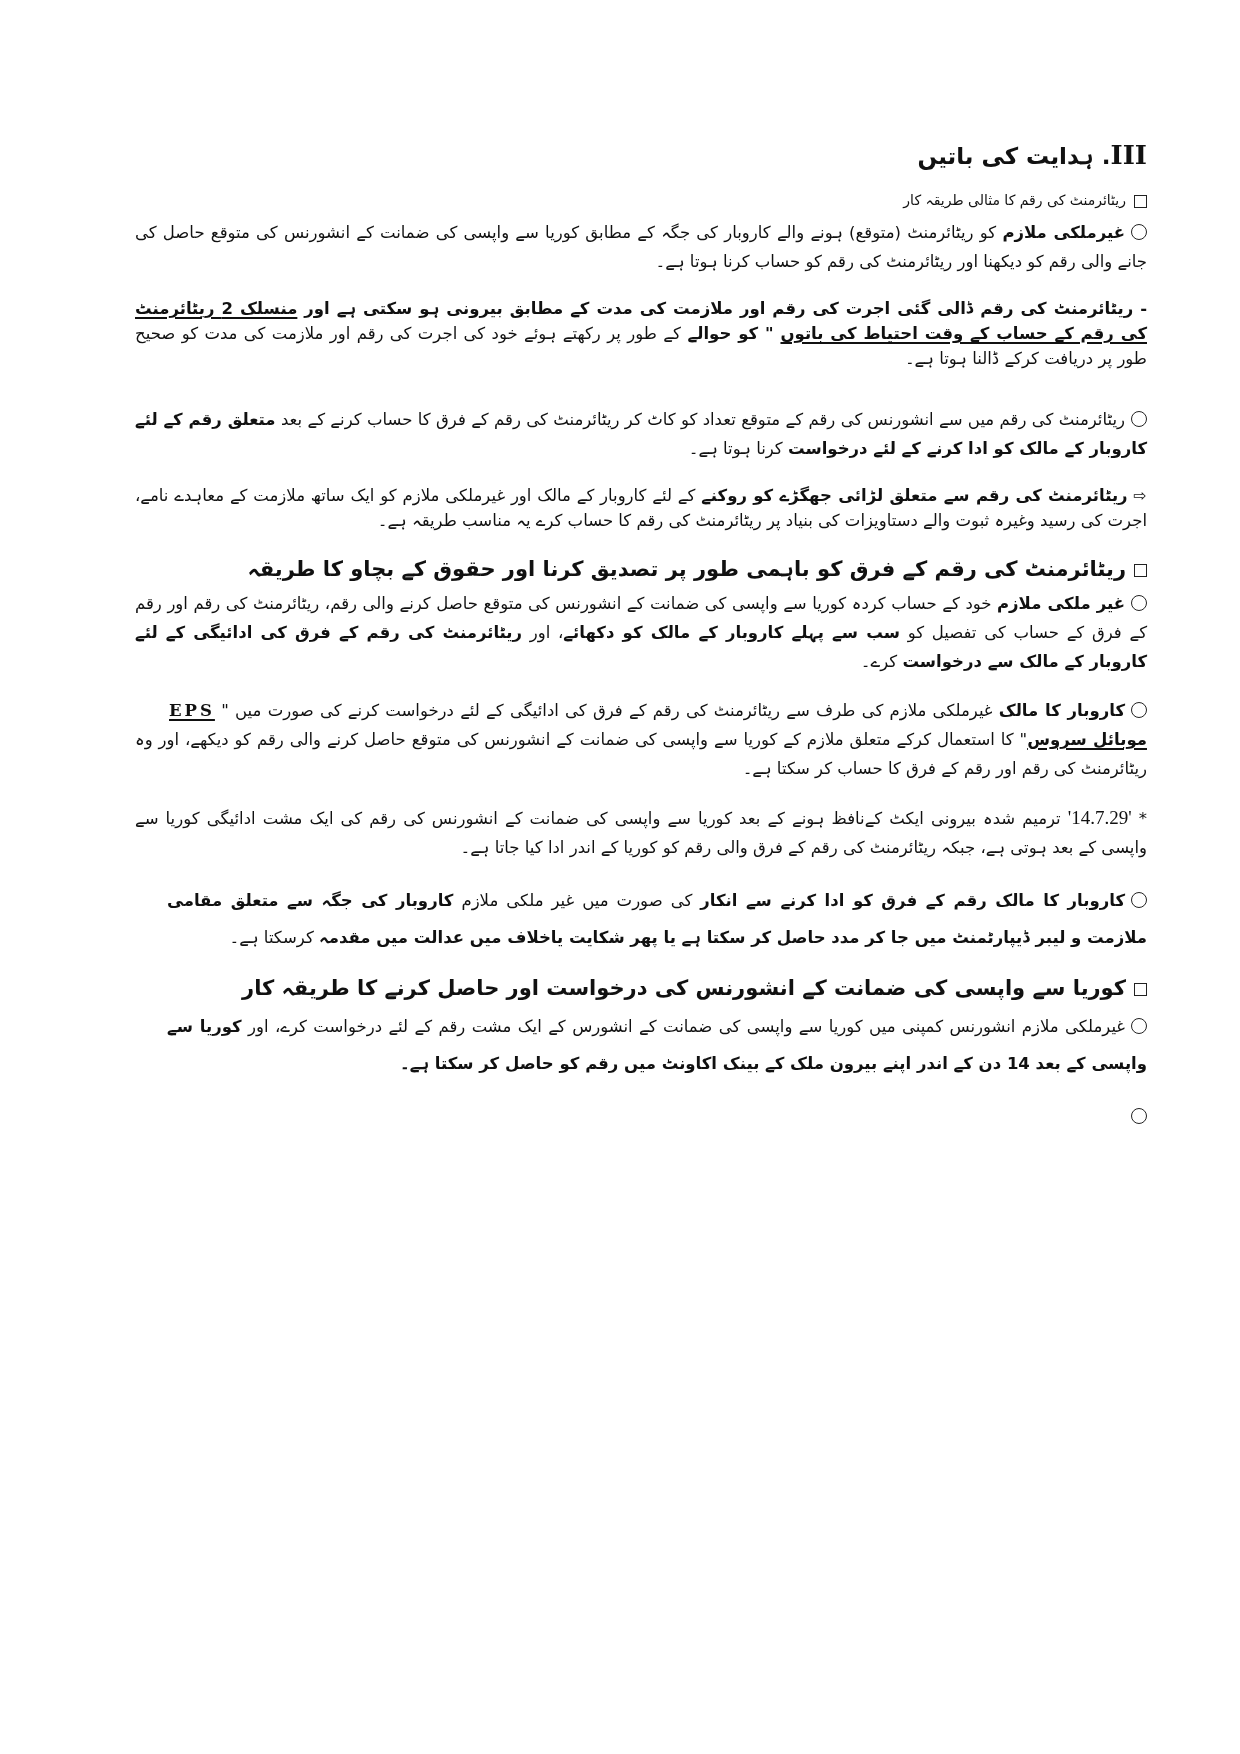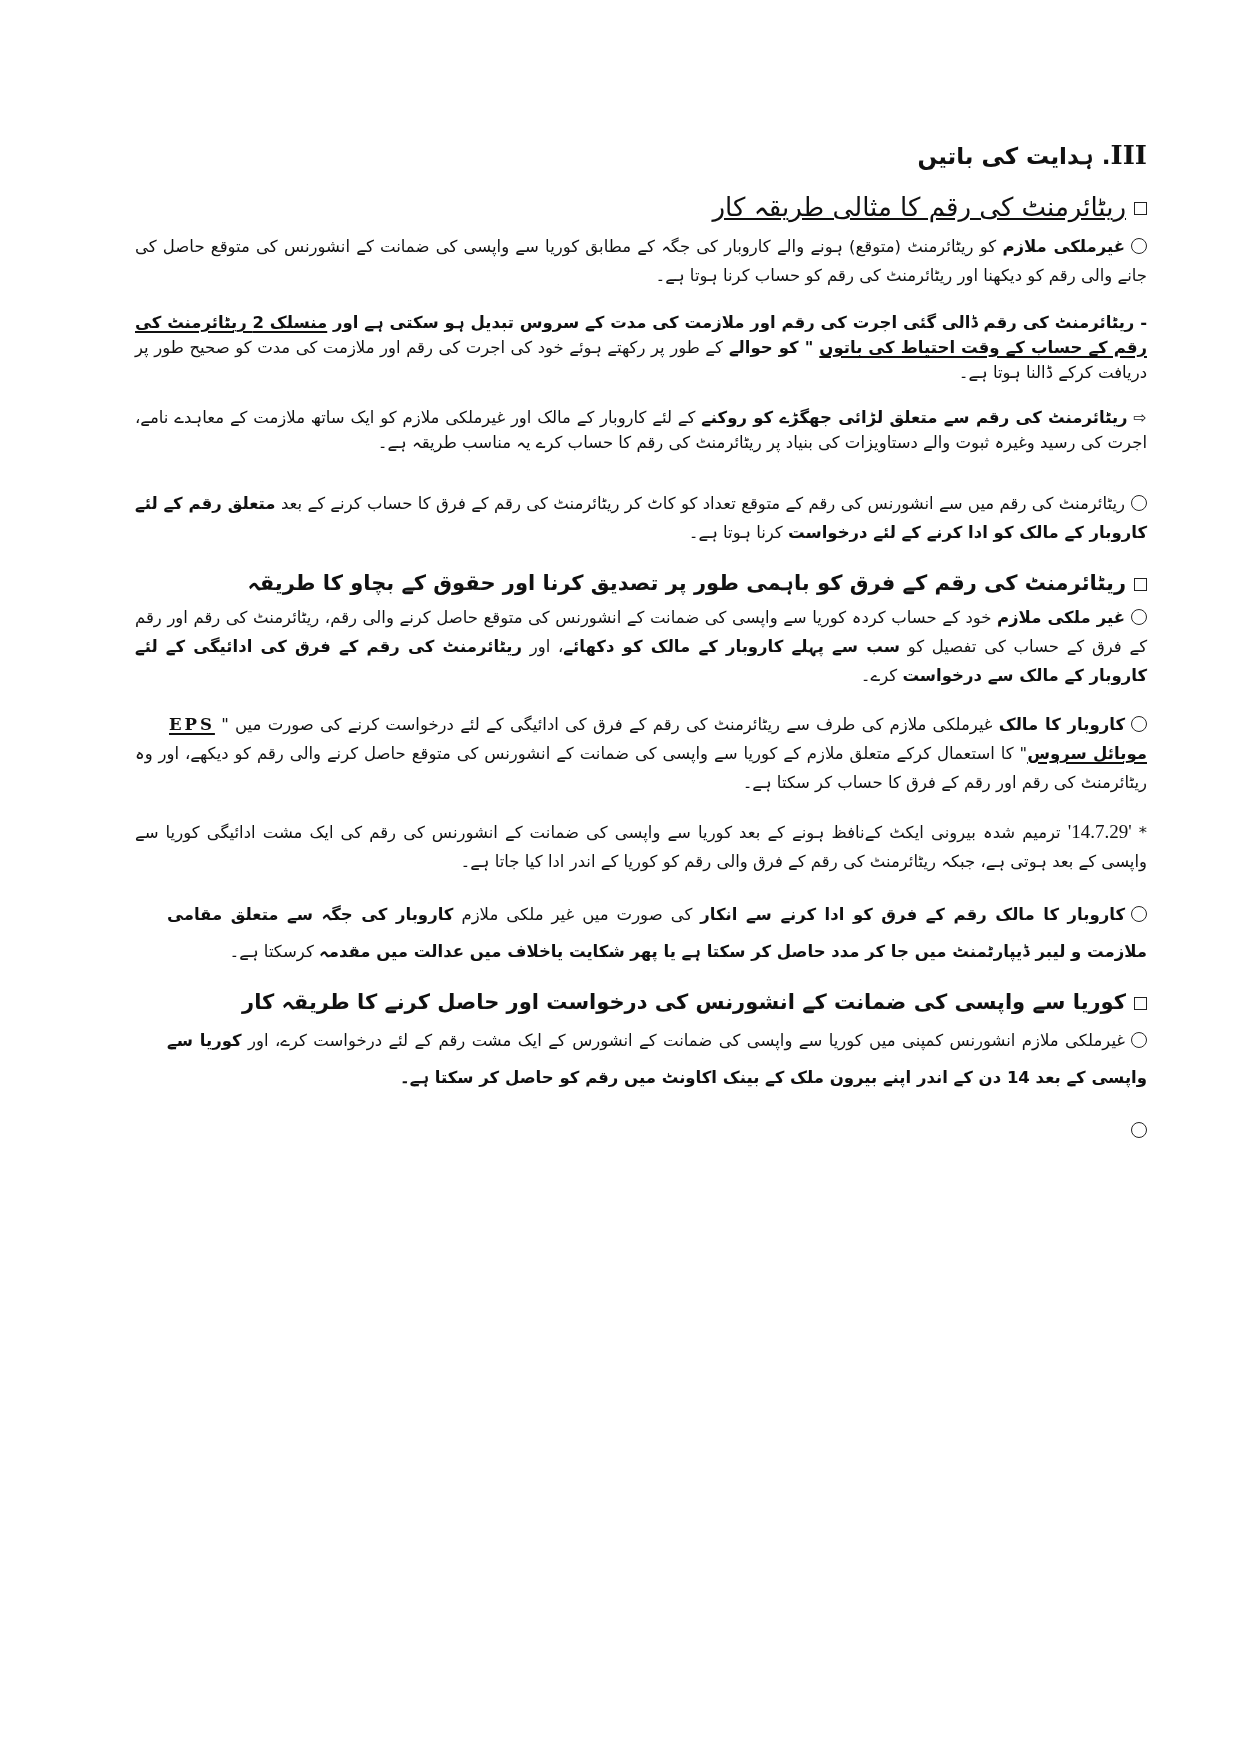--- a/index.html
+++ b/index.html
@@ -1,21 +1,21 @@
 <!DOCTYPE html>
 <html><head>
 <meta charset="utf-8">
 <style>
   html, body { margin: 0; padding: 0; background: #ffffff; }
   body { width: 1240px; height: 1754px; position: relative; overflow: hidden;
          font-family: "DejaVu Sans", sans-serif; color: #111111; }
   .page { position: absolute; left: 135px; top: 140px; width: 1012px; direction: rtl; text-align: justify; }
   .title { font-size: 23px; font-weight: bold; margin: 0 0 22px 0; text-align: right; }
   .title .roman { font-family: "DejaVu Serif", serif; font-weight: bold; font-size: 26px; }
-  .sub-light { font-size: 26px; letter-spacing: 4px; margin: 0 0 10px 0; font-weight: normal; text-decoration: underline; }
+  .sub-light { font-size: 14px; letter-spacing: 4px; margin: 0 0 10px 0; font-weight: normal; }
   .sub-bold { font-size: 21px; font-weight: bold; margin: 0 0 8px 0; }
   .para { font-size: 16.5px; line-height: 29px; margin: 0 0 20px 0; }
   .para.tight { line-height: 25px; }
   .para.wide { line-height: 37px; margin-left: 32px; }
   .b { font-weight: bold; }
   .u { text-decoration: underline; text-underline-offset: 3px; text-decoration-thickness: 2px; }
   .sq { display: inline-block; width: 11px; height: 11px; border: 1px solid #222; margin-left: 8px; vertical-align: middle; }
   .circ { display: inline-block; width: 14px; height: 14px; border: 1.5px solid #222; border-radius: 50%; margin-left: 6px; vertical-align: -2px; }
   .arrow { font-size: 16px; margin-left: 6px; }
   .eps { font-family: "DejaVu Serif", serif; font-weight: bold; letter-spacing: 3px; margin-left: 34px; }
@@ -34,29 +34,29 @@
 
   <h2 class="sub-light">
     <span class="sq"></span><span>ریٹائرمنٹ کی رقم کا مثالی طریقہ کار</span>
   </h2>
 
   <p class="para">
     <span class="circ"></span><span class="b">غیرملکی ملازم</span><span> کو ریٹائرمنٹ (متوقع) ہونے والے کاروبار کی جگہ کے مطابق کوریا سے واپسی کی ضمانت کے انشورنس کی متوقع حاصل کی جانے والی رقم کو دیکھنا اور ریٹائرمنٹ کی رقم کو حساب کرنا ہوتا ہے۔</span>
   </p>
 
   <p class="para tight b">
-    <span>- ریٹائرمنٹ کی رقم  ڈالی گئی اجرت کی رقم اور ملازمت کی مدت کے سروس تبدیل ہو سکتی ہے اور </span><span class="u">منسلک 2 ریٹائرمنٹ کی رقم کے حساب کے وقت احتیاط کی باتوں</span><span> " کو  حوالے </span><span style="font-weight:normal"> کے طور پر رکھتے ہوئے خود کی اجرت کی رقم اور ملازمت کی مدت کو صحیح طور پر دریافت کرکے ڈالنا ہوتا ہے۔</span>
+    <span>- ریٹائرمنٹ کی رقم  ڈالی گئی اجرت کی رقم اور ملازمت کی مدت کے مطابق بیرونی ہو سکتی ہے اور </span><span class="u">منسلک 2 ریٹائرمنٹ کی رقم کے حساب کے وقت احتیاط کی باتوں</span><span> " کو  حوالے </span><span style="font-weight:normal"> کے طور پر رکھتے ہوئے خود کی اجرت کی رقم اور ملازمت کی مدت کو صحیح طور پر دریافت کرکے ڈالنا ہوتا ہے۔</span>
+  </p>
+
+  <p class="para" style="margin-top:34px">
+    <span class="circ"></span><span>ریٹائرمنٹ کی رقم میں سے انشورنس کی رقم کے متوقع تعداد کو کاٹ کر ریٹائرمنٹ کی رقم کے فرق کا حساب کرنے کے بعد </span><span class="b">متعلق رقم کے لئے کاروبار کے مالک کو ادا کرنے کے لئے درخواست</span><span> کرنا ہوتا ہے۔</span>
   </p>
 
   <p class="para tight">
     <span class="arrow">⇨</span><span class="b">ریٹائرمنٹ کی رقم سے متعلق لڑائی جھگڑے کو روکنے</span><span> کے لئے کاروبار کے مالک اور غیرملکی ملازم کو ایک ساتھ ملازمت کے معاہدے نامے، اجرت کی رسید وغیرہ ثبوت والے دستاویزات کی بنیاد پر ریٹائرمنٹ کی رقم کا حساب کرے یہ مناسب طریقہ ہے۔</span>
-  </p>
-
-  <p class="para" style="margin-top:34px">
-    <span class="circ"></span><span>ریٹائرمنٹ کی رقم میں سے انشورنس کی رقم کے متوقع تعداد کو کاٹ کر ریٹائرمنٹ کی رقم کے فرق کا حساب کرنے کے بعد </span><span class="b">متعلق رقم کے لئے کاروبار کے مالک کو ادا کرنے کے لئے درخواست</span><span> کرنا ہوتا ہے۔</span>
   </p>
 
   <h2 class="sub-bold" style="margin-top:24px">
     <span class="sq"></span><span>ریٹائرمنٹ کی رقم کے فرق کو  باہمی طور پر تصدیق کرنا اور حقوق کے بچاو کا طریقہ</span>
   </h2>
 
   <p class="para">
     <span class="circ"></span><span class="b">غیر ملکی ملازم</span><span> خود کے حساب کردہ کوریا سے واپسی کی ضمانت کے انشورنس کی متوقع حاصل کرنے والی رقم، ریٹائرمنٹ کی رقم اور رقم کے فرق کے حساب کی تفصیل کو </span><span class="b">سب سے پہلے کاروبار کے مالک کو دکھائے</span><span>، اور </span><span class="b">ریٹائرمنٹ کی رقم کے فرق کی ادائیگی کے لئے کاروبار کے مالک سے درخواست</span><span> کرے۔</span>
   </p>
 

